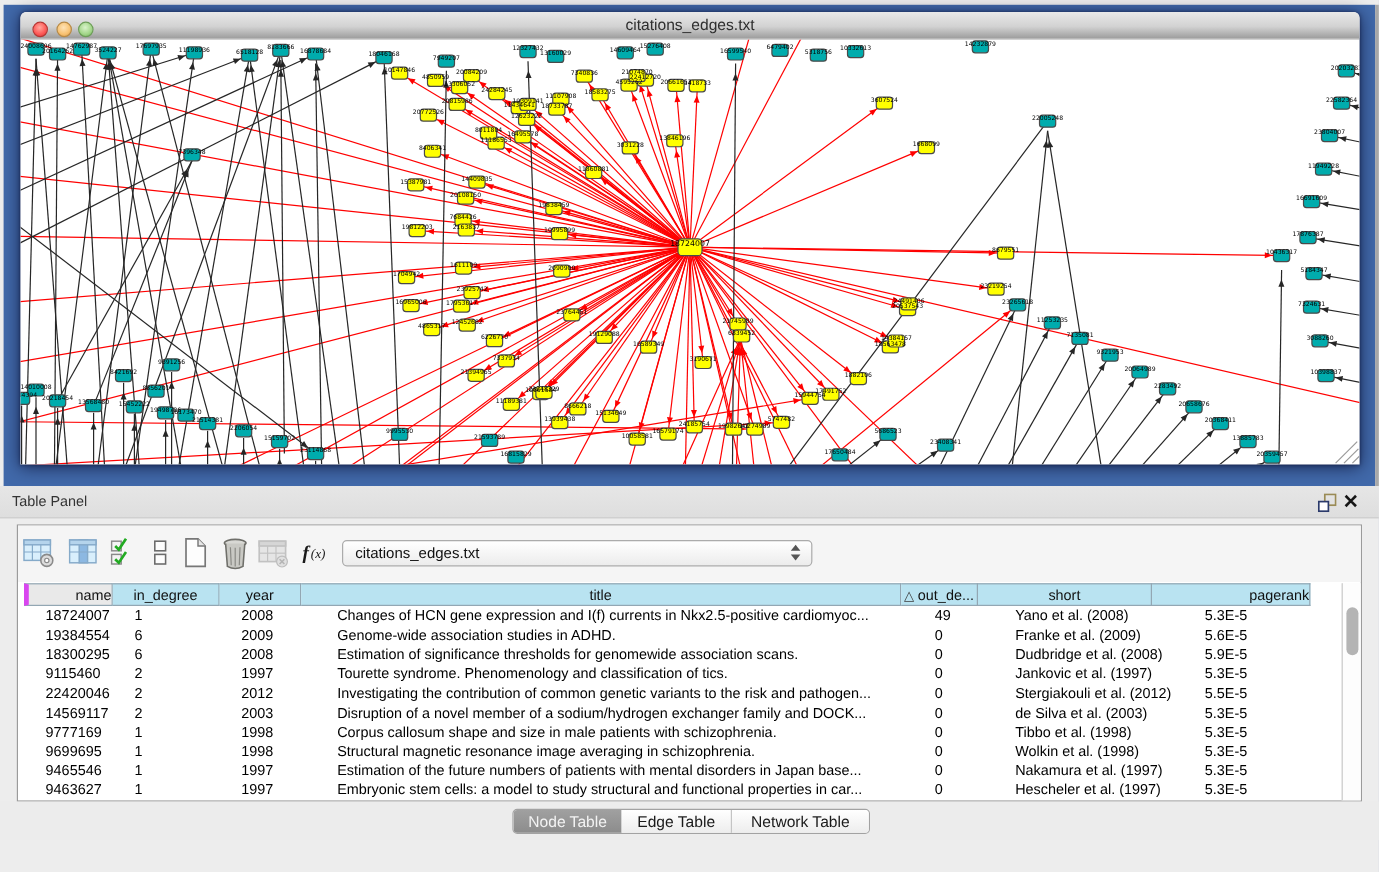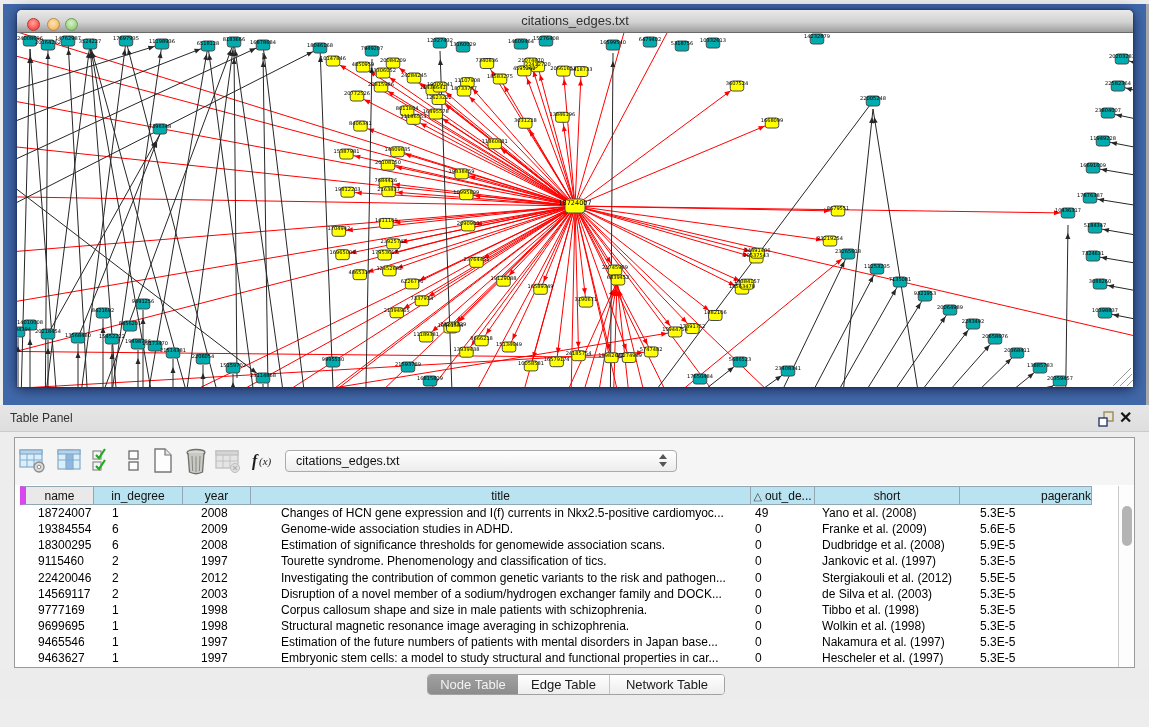--- a/index.html
+++ b/index.html
@@ -26,30 +26,30 @@
   #tp-box { left:14px; top:437px; width:1121px; height:231px; background:#fff; border:1px solid #9b9b9b; }
   #toolbar { position:absolute; left:0; top:0; width:100%; height:47px; background:#f5f5f5; }
   .ticon { position:absolute; top:10px; }
   #combo { position:absolute; left:270px; top:12px; width:392px; height:22px; background:linear-gradient(#ffffff,#ececec); border:1px solid #ababab; border-radius:4px; font-size:12.5px; color:#111; line-height:20px; padding-left:10px; }
   #combo-arrows { position:absolute; right:8px; top:3px; width:9px; height:16px; }
   #combo-arrows .up { width:0;height:0;border-left:4px solid transparent;border-right:4px solid transparent;border-bottom:5px solid #555; margin-bottom:3px; }
   #combo-arrows .dn { width:0;height:0;border-left:4px solid transparent;border-right:4px solid transparent;border-top:5px solid #555; }
   
   #thead { position:absolute; left:5px; top:48px; height:19px; display:flex; }
   .th { height:19px; background:#b9e3f1; border:1px solid #93a7b3; border-left:none; font-size:12px; color:#111; text-align:center; line-height:18px; overflow:hidden; white-space:nowrap; }
-  .th:first-child { background:#e9e9e9; border-left:6px solid #d946ef; }
+  .th:first-child { background:#e9e9e9; border-left:4px solid #d946ef;text-align:right; }
   .th:nth-child(1){width:74px;} .th:nth-child(2){width:89px;} .th:nth-child(3){width:68px;}
   .th:nth-child(4){width:500px;} .th:nth-child(5){width:64px;} .th:nth-child(6){width:145px;} .th:nth-child(7){width:132px;text-align:right;}
   .sorttri { font-size:11px; color:#3c3c3c; margin-right:3px; }
   #tbody { position:absolute; left:5px; top:67px; width:1097px; }
   .tr { display:flex; height:16.15px; }
   .td { font-size:12px; color:#000; white-space:nowrap; overflow:hidden; line-height:16px; }
   .td:nth-child(1){width:74px; padding-left:18px;} .td:nth-child(2){width:89px; padding-left:18px;}
   .td:nth-child(3){width:68px; padding-left:18px;} .td:nth-child(4){width:500px; padding-left:30px;}
-  .td:nth-child(5){width:64px; padding-left:4px;} .td:nth-child(6){width:145px; padding-left:7px;}
+  .td:nth-child(5){width:64px; padding-left:4px;margin-left:24px;} .td:nth-child(6){width:145px; padding-left:7px;}
   .td:nth-child(7){width:132px; padding-left:20px;}
   #vscroll { position:absolute; left:1103px; top:48px; width:16px; height:181px; background:#fdfdfd; border-left:1px solid #c9c9c9; }
   #vthumb { position:absolute; left:3px; top:20px; width:10px; height:40px; border-radius:5px; background:#b4b4b4; }
   
   #tabbar { left:0; top:668px; width:1149px; height:32px; background:#ececec; }
   #segs { position:absolute; left:427px; top:6px; height:21px; display:flex; border:1px solid #a2a2a2; border-radius:4px; overflow:hidden; background:#fff; }
   .seg { height:21px; font-size:13px; text-align:center; line-height:20px; color:#1a1a1a; background:linear-gradient(#ffffff,#ebebeb); }
   .seg.active { background:linear-gradient(#a0a0a0,#8a8a8a); color:#f3f3f3; }
   .seg:nth-child(1){width:90px;} .seg:nth-child(2){width:91px;} .seg:nth-child(3){width:115px; border-left:1px solid #c4c4c4;}
   

